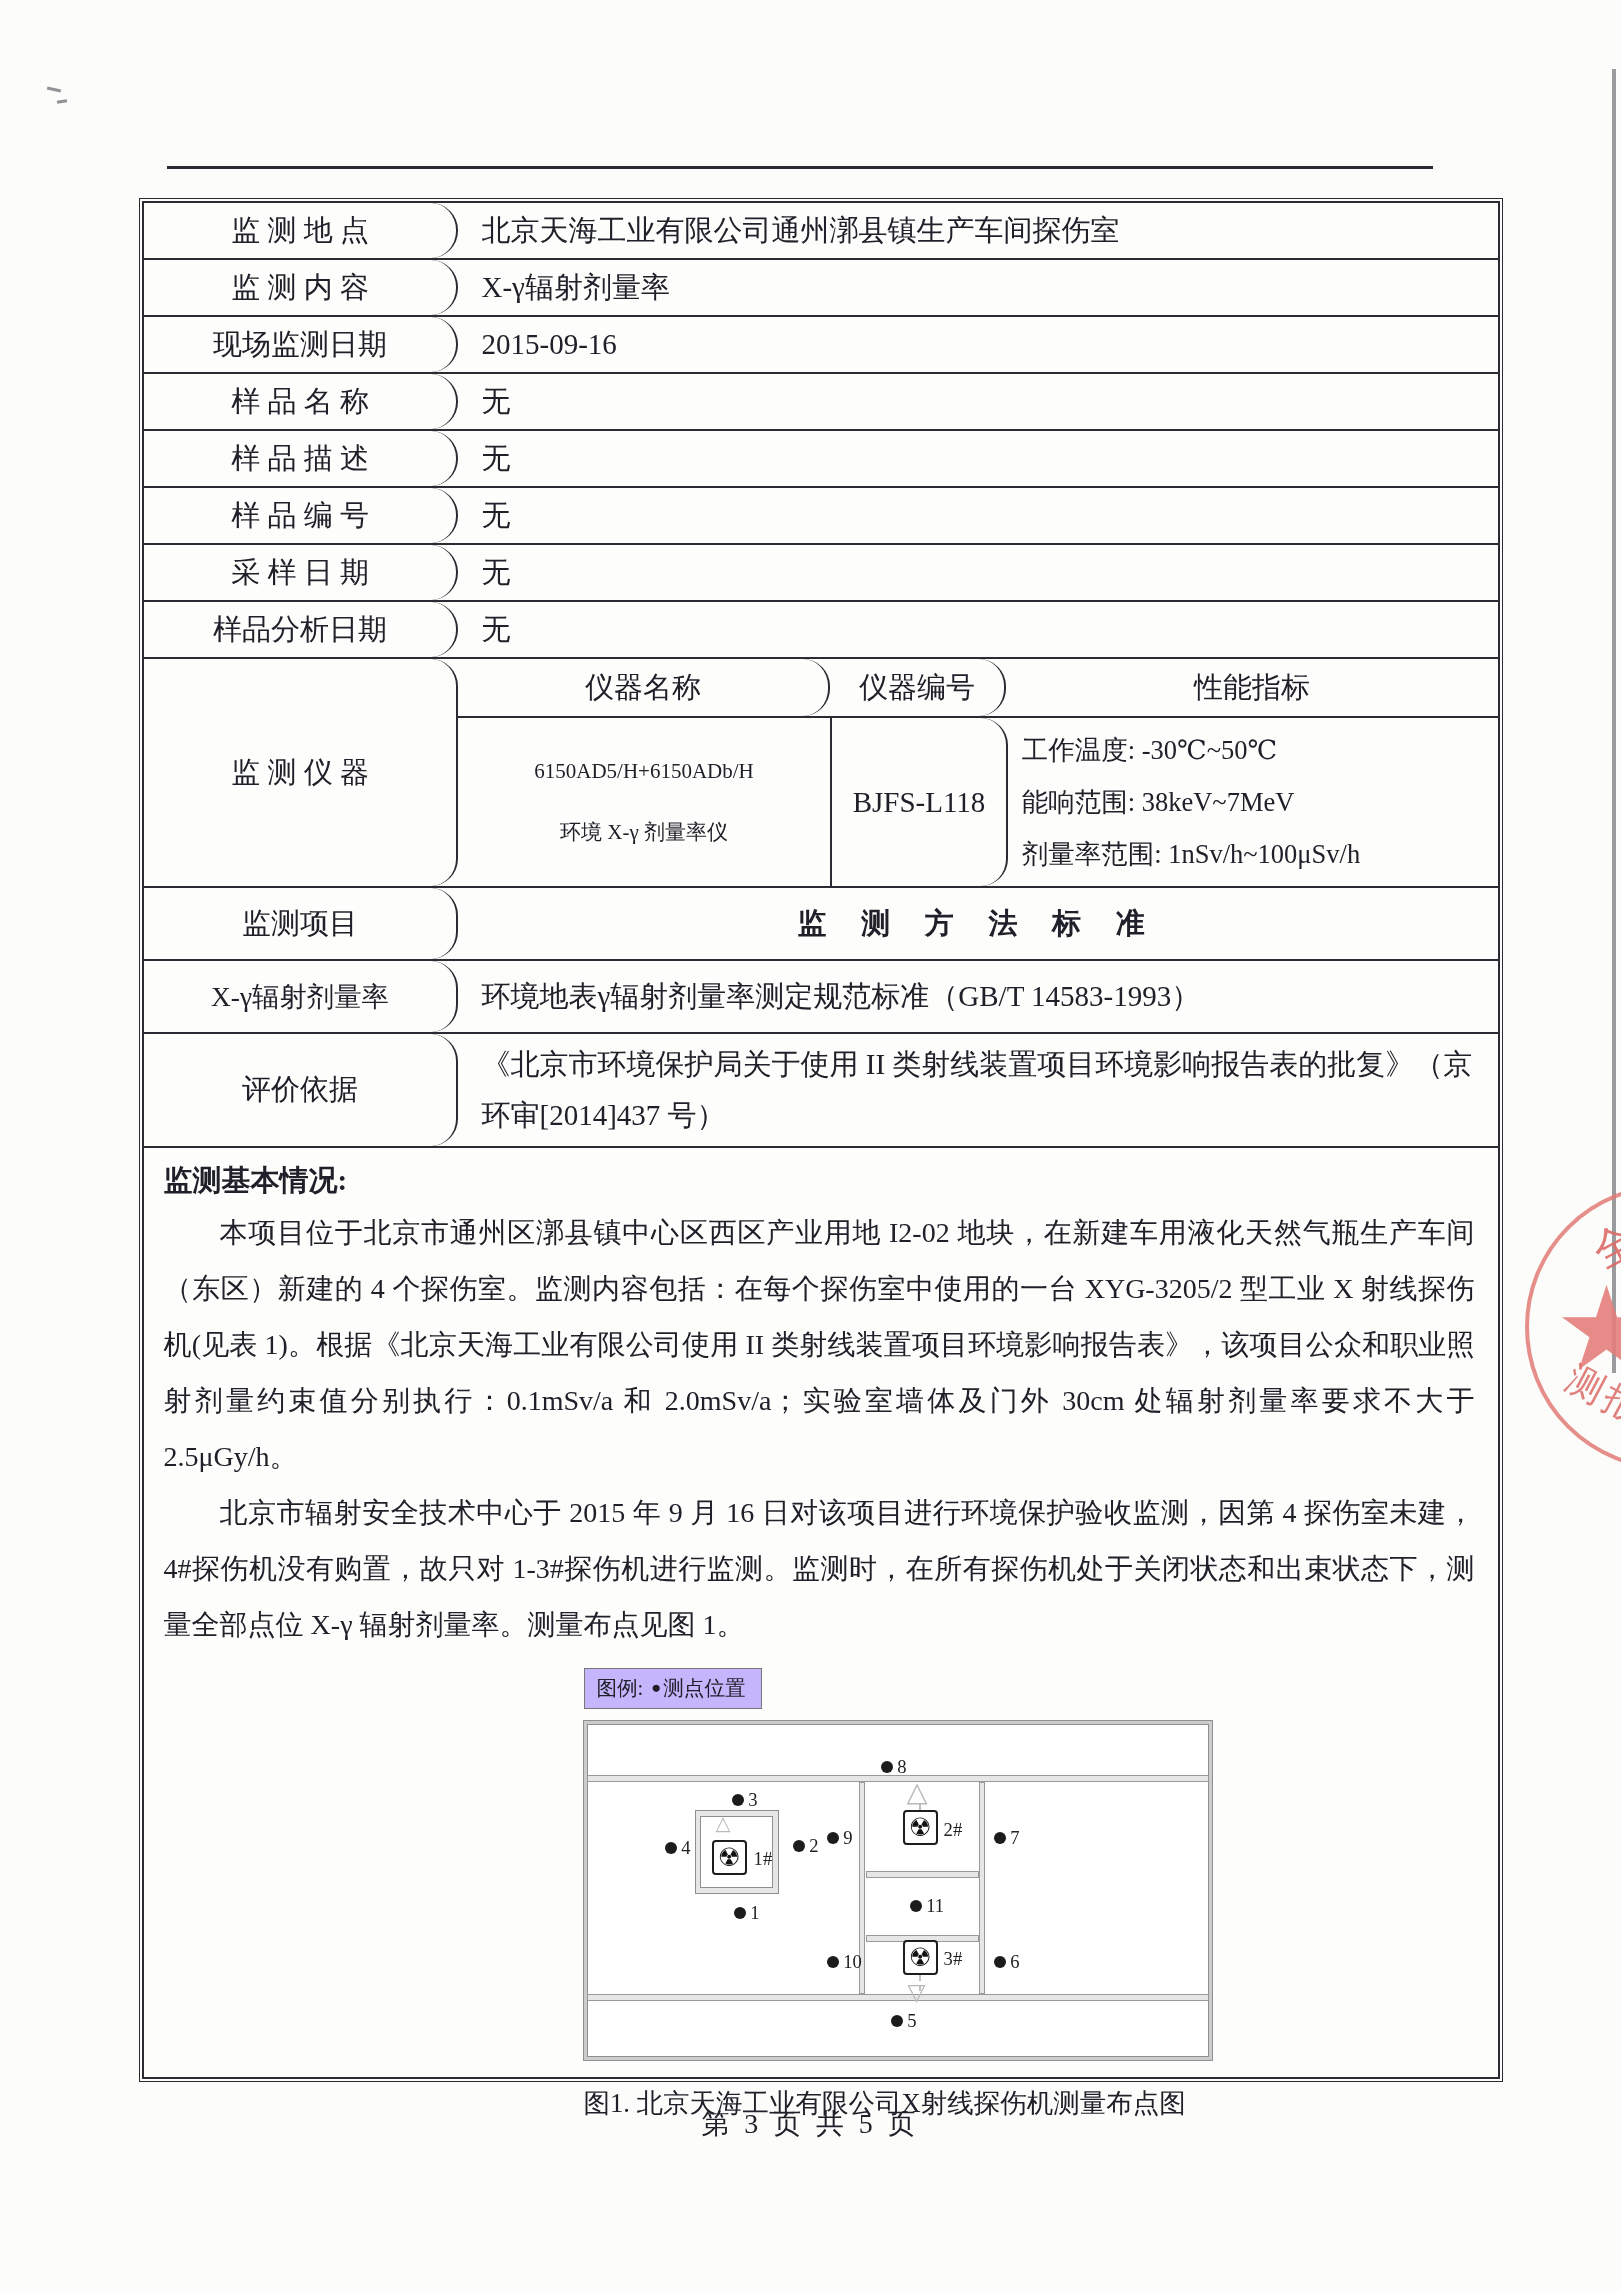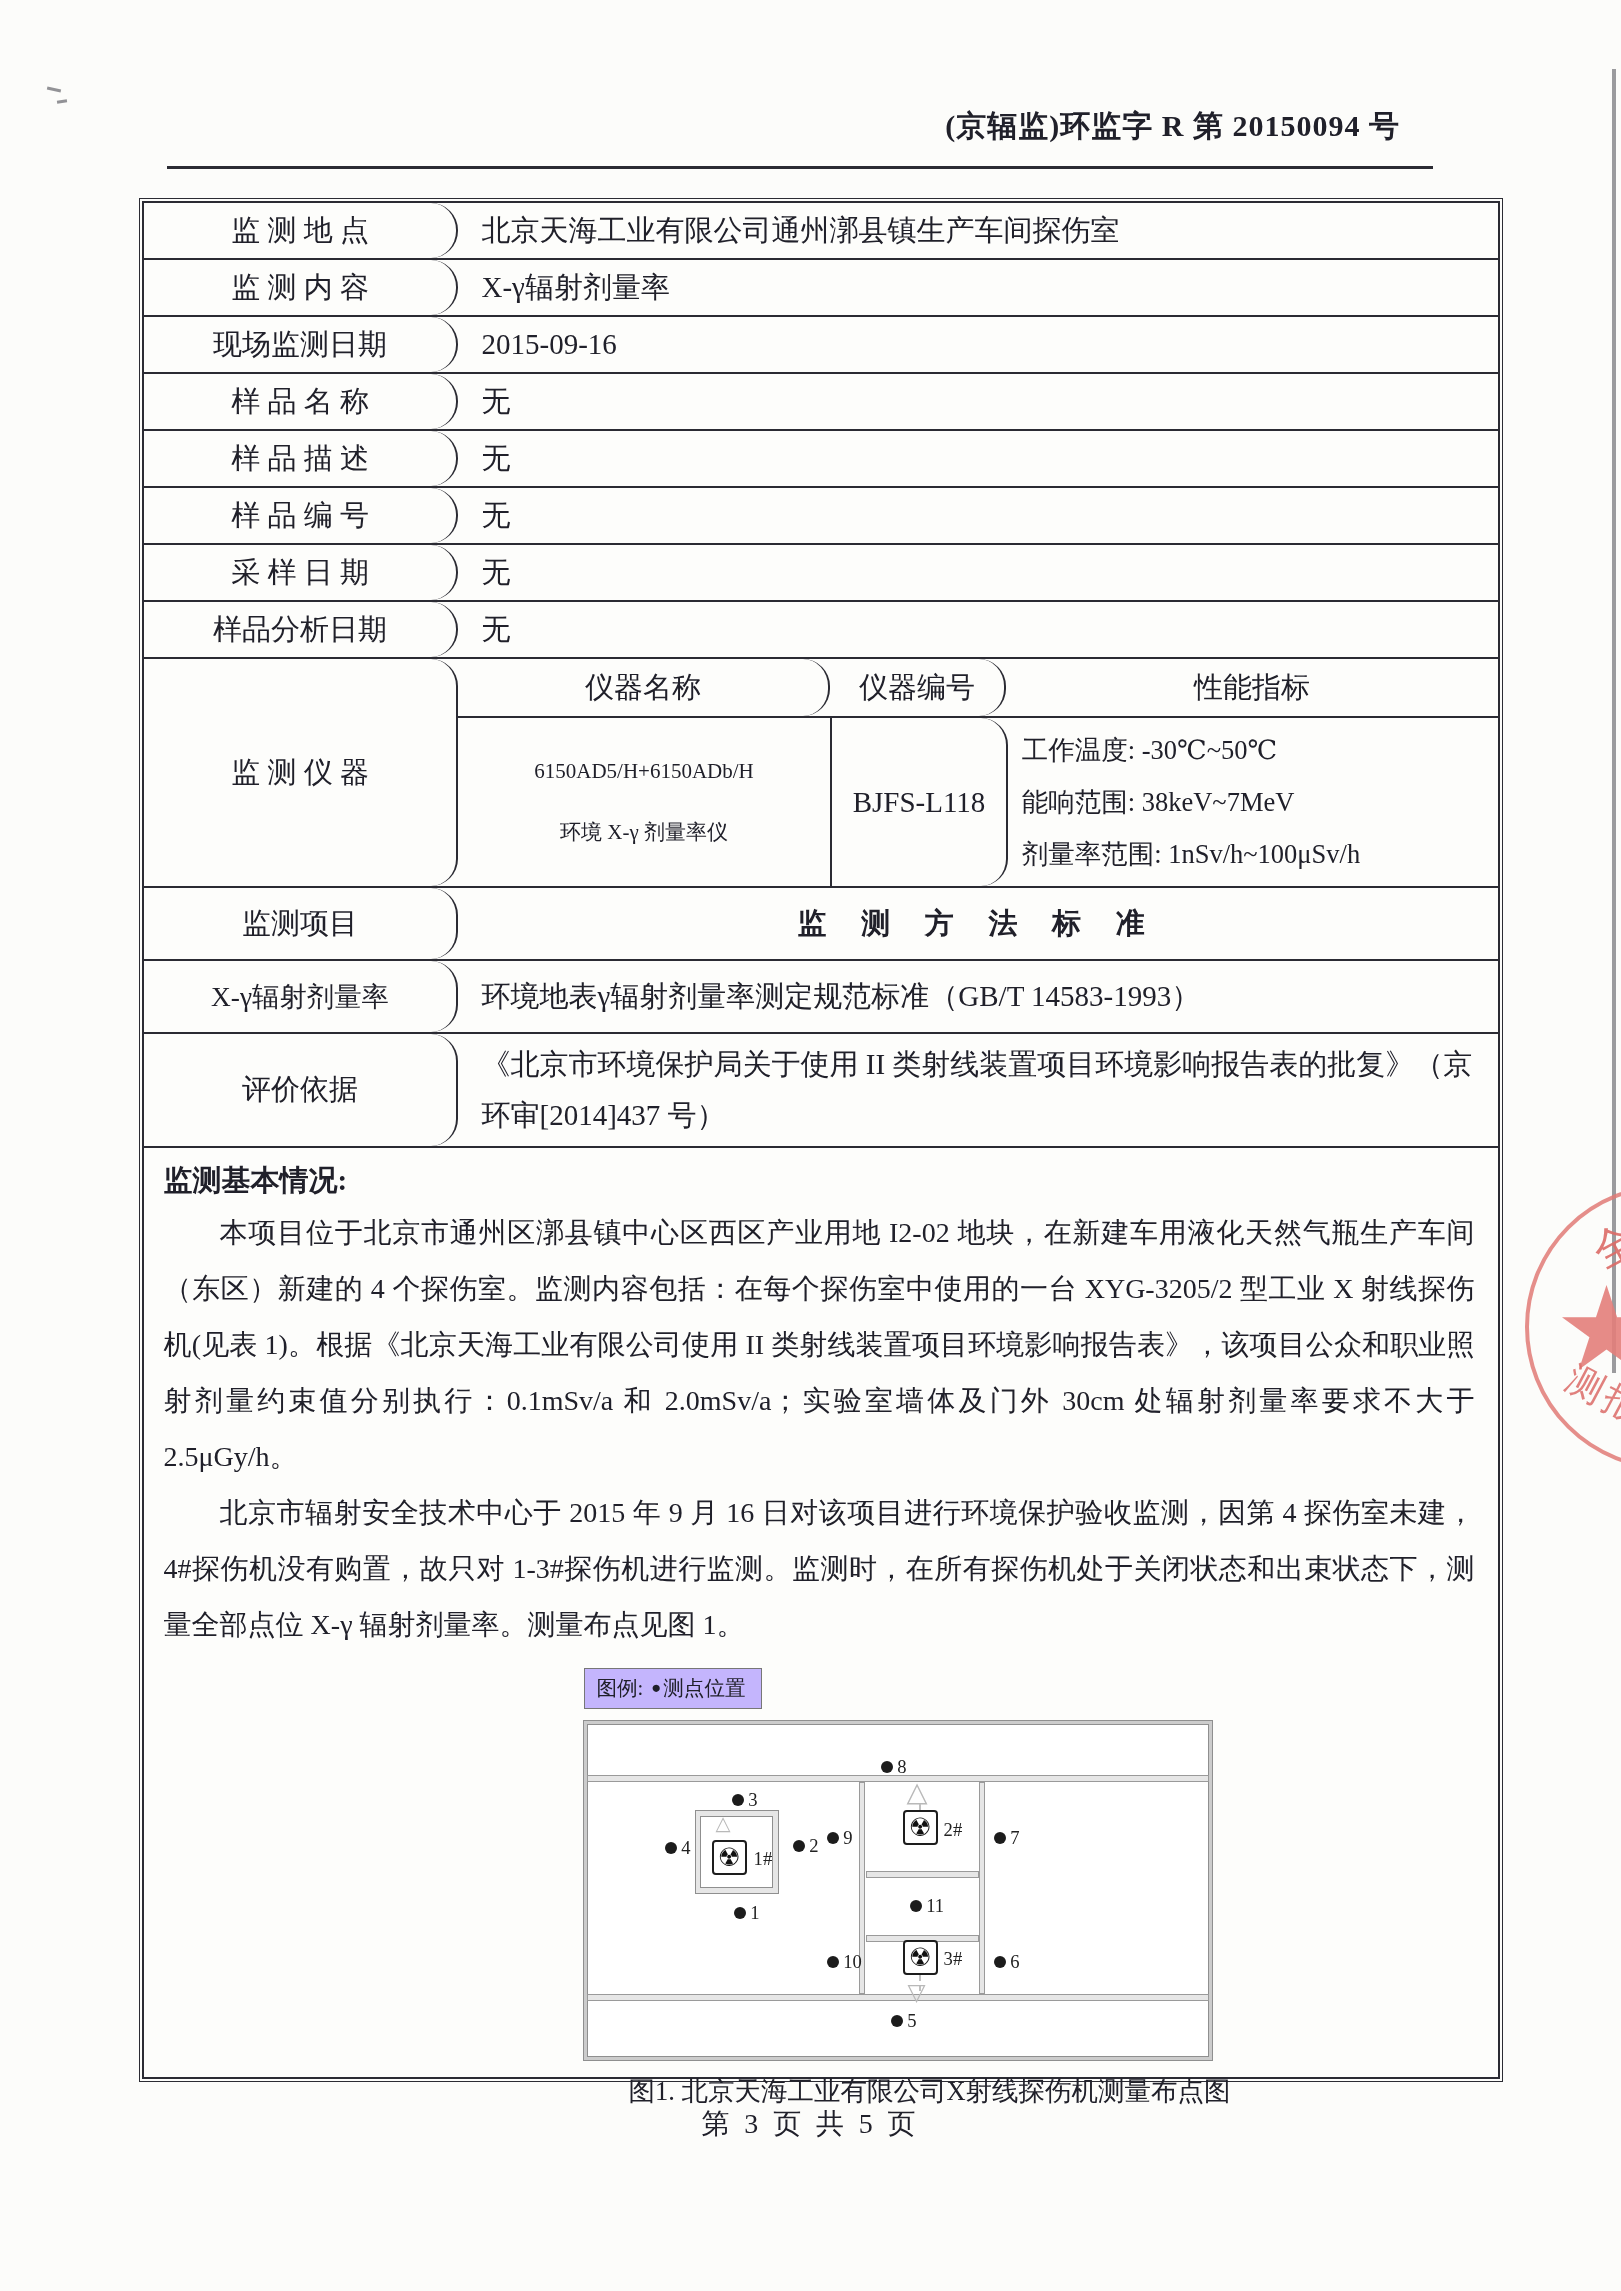--- a/index.html
+++ b/index.html
@@ -87,21 +87,21 @@
   .pt .dot{width:12.7px; height:12.7px; border-radius:50%; background:#1c1c1c; display:inline-block;}
   .pt .pt-num{font-size:18.6px; color:#222;}
   .rad{
     position:absolute; width:35px; height:35px; border:2px solid #1d1d1d; border-radius:3.9px;
     background:#fff; display:flex; align-items:center; justify-content:center;
     font-size:25.5px; color:#111; box-sizing:border-box;
   }
   .room-label{position:absolute; font-size:18.6px; color:#222;}
   .arrow-head{position:absolute; color:#b9b9b9; font-size:27.4px; line-height:1;}
   .arrow-stem{position:absolute; width:0; border-left:2px dashed #c0c0c0;}
-  .fig-caption{margin-top:13px; width:647px; text-align:right; font-size:26.5px;}
+  .fig-caption{margin-top:25px; width:647px; text-align:left; font-size:26.5px;}
 
   
   .seal{
     position:absolute; left:1525px; top:1184px; width:286px; height:286px;
     border:4.9px solid rgba(224,122,118,.85); border-radius:50%;
     box-sizing:border-box;
   }
   .seal-star{position:absolute; left:25.5px; top:73px; font-size:116px; color:rgba(227,126,122,.9);}
   .seal-top{position:absolute; left:65px; top:29px; font-size:43px; color:rgba(219,106,102,.9); transform:rotate(-28deg);}
   .seal-bottom{position:absolute; left:33px; top:192px; font-size:37px; color:rgba(219,106,102,.85); transform:rotate(28deg); letter-spacing:3.9px;}
@@ -109,21 +109,20 @@
   
   .footer{position:absolute; top:2105px; left:0; width:1621px; text-align:center; font-size:28px; letter-spacing:3.9px;}
 
   .edge-line{position:absolute; left:1612px; top:69px; width:3.9px; height:1304px; background:#4a4a52; opacity:.55;}
 </style>
 </head>
 <body>
 
 <div class="page">
 
-  <div class="doc-number">(京辐监)环监字 R 第 20150094 号</div>
   <div class="header-rule"></div>
   <div class="scan-mark" style="left:47px;top:88px;width:13.7px;height:2.9px;transform:rotate(12deg);"></div>
   <div class="scan-mark" style="left:57px;top:100px;width:9.8px;height:2.9px;transform:rotate(-8deg);"></div>
   <div class="edge-line"></div>
 
   <div class="doc-table">
 
     <div class="t-row h58">
       <div class="cell label-cell">监 测 地 点</div>
       <div class="cell value-cell">北京天海工业有限公司通州漷县镇生产车间探伤室</div>

